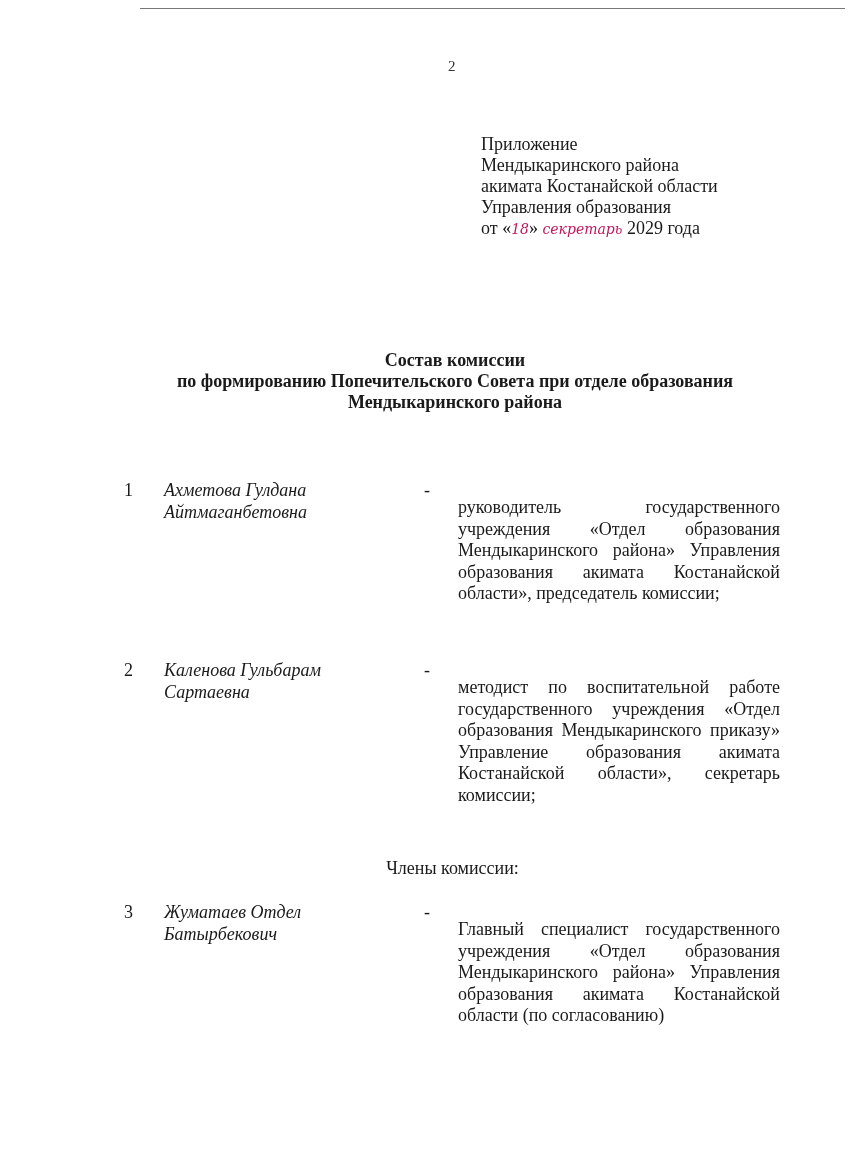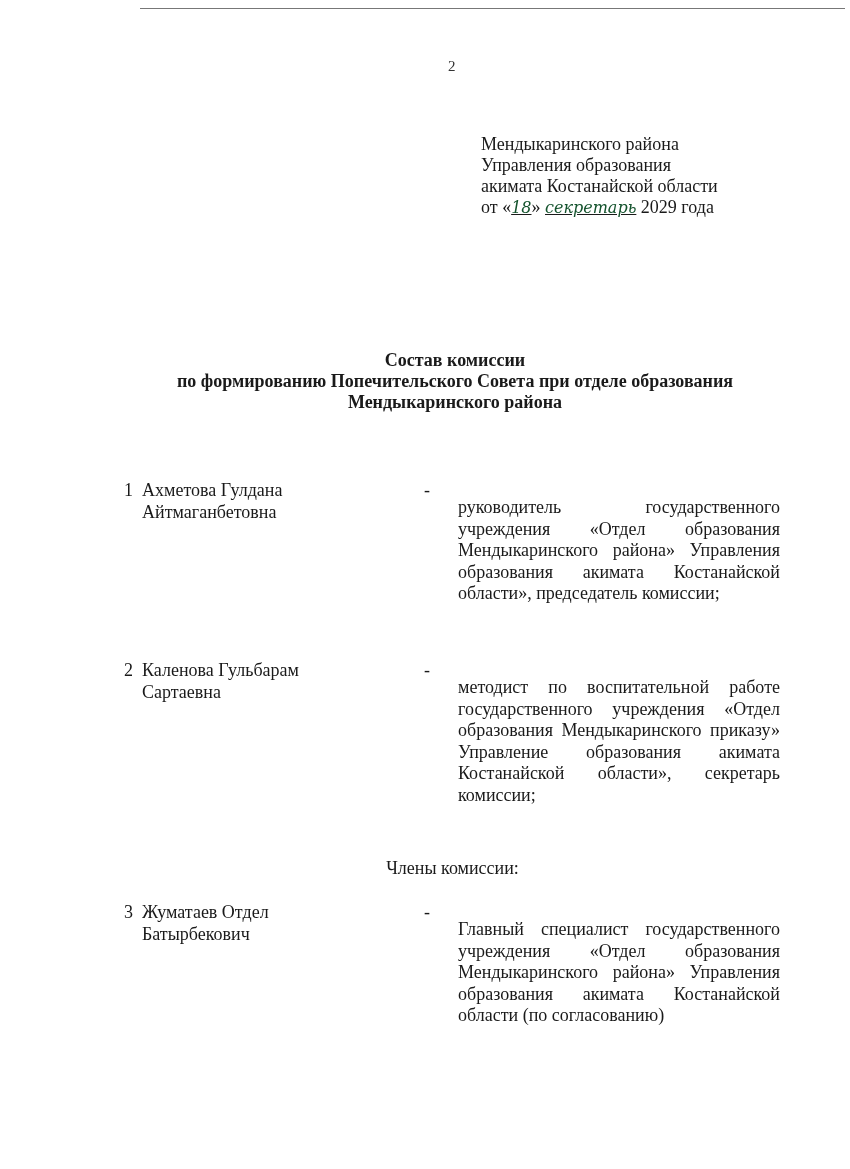--- a/index.html
+++ b/index.html
@@ -4,39 +4,40 @@
   <style>
     html, body { margin: 0; padding: 0; }
     body {
       width: 850px; height: 1169px; background: #ffffff; position: relative; overflow: hidden;
       font-family: "Liberation Serif", serif; color: #1a1a1a;
     }
     .top-line { position: absolute; left: 140px; top: 8px; width: 705px; height: 1px; background: #777; }
     .page-num { position: absolute; left: 448px; top: 58px; font-size: 15px; color: #333; }
     .appendix { position: absolute; left: 481px; top: 134px; font-size: 18px; line-height: 21px; }
     .appendix div { white-space: nowrap; }
-    .hw { color: #14532d; font-style: italic; font-family: "DejaVu Serif", serif; font-size: 16px; text-decoration: underline; text-decoration-color: #1a1a1a; }
+    .hw { color: #be185d; font-style: italic; font-family: "DejaVu Serif", serif; font-size: 14px; text-decoration-color: #1a1a1a; }
     .title { position: absolute; left: 0; width: 910px; top: 350px; text-align: center; font-weight: bold; font-size: 18px; line-height: 21px; }
     .row { position: absolute; left: 124px; width: 656px; font-size: 18px; line-height: 21.5px; }
     .num { position: absolute; left: 0; top: 0; }
-    .name { position: absolute; left: 18px; top: 0; width: 230px; }
+    .name { position: absolute; left: 40px; top: 0; width: 230px; font-style: italic; }
     .dash { position: absolute; left: 300px; top: 0; }
     .role { position: absolute; left: 334px; top: 17px; width: 322px; text-align: justify; }
     .members { position: absolute; left: 0; width: 905px; top: 858px; text-align: center; font-size: 18px; }
   </style>
 </head>
 <body>
 
 <div class="top-line"></div>
 <div class="page-num">2</div>
 
 <div class="appendix">
+  <div>Приложение</div>
   <div>Мендыкаринского  района</div>
+  <div>акимата Костанайской области</div>
   <div>Управления образования</div>
-  <div>акимата Костанайской области</div>
   <div>
     <span>от «</span><span class="hw">18</span><span>» </span><span class="hw">секретарь</span><span> 2029 года</span>
   </div>
 </div>
 
 <div class="title">
   <div>Состав комиссии</div>
   <div>по  формированию Попечительского  Совета   при отделе   образования</div>
   <div>Мендыкаринского   района</div>
 </div>

